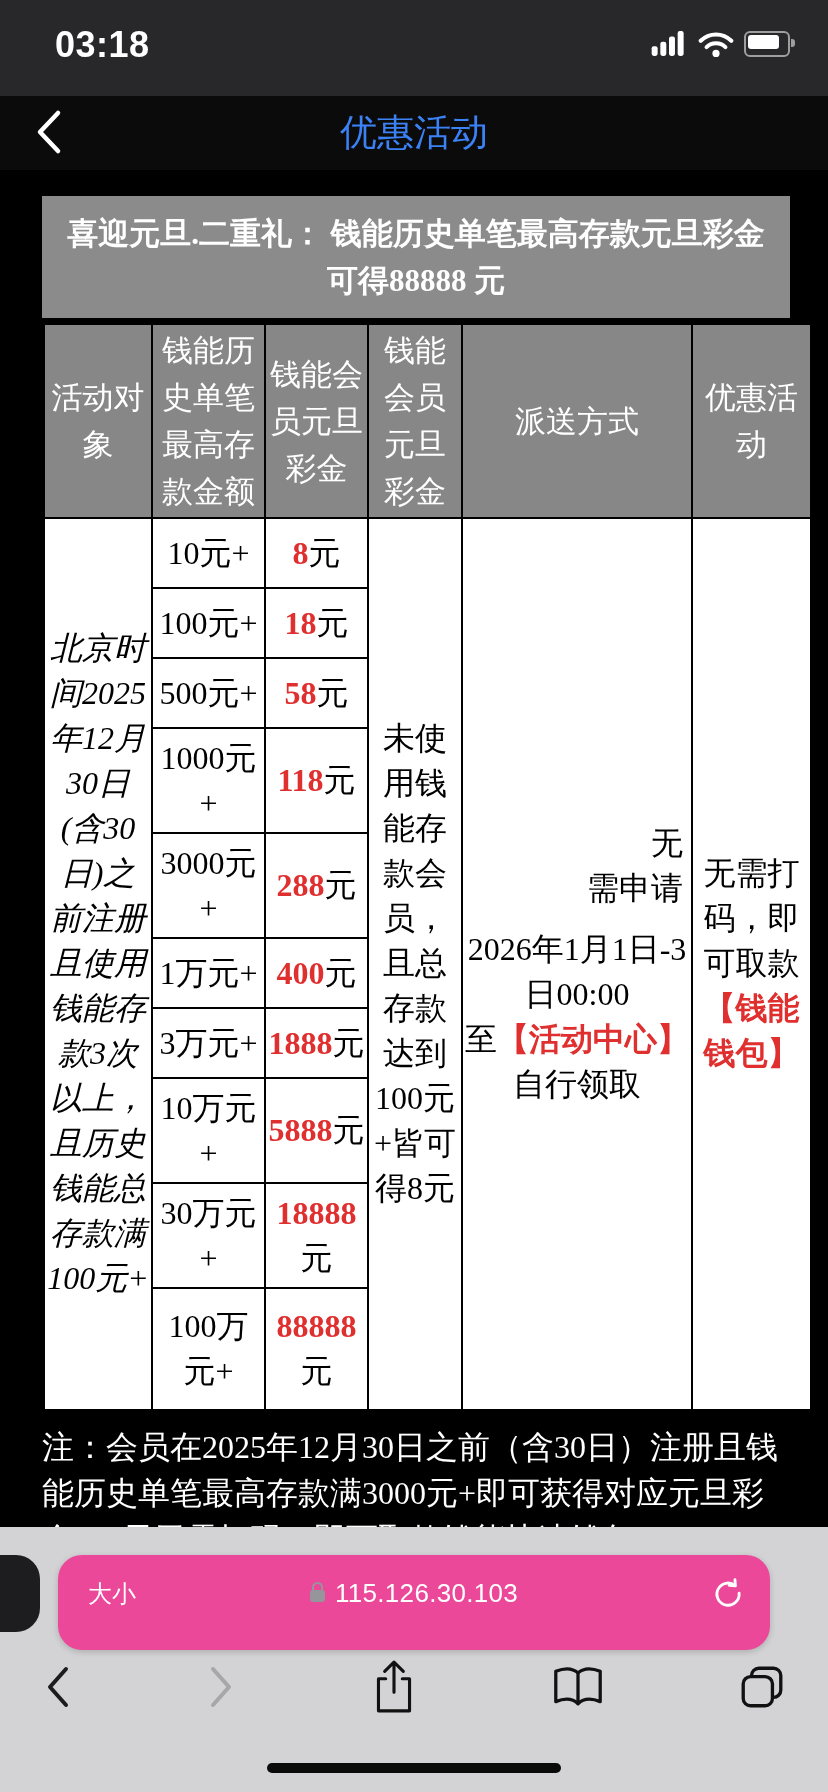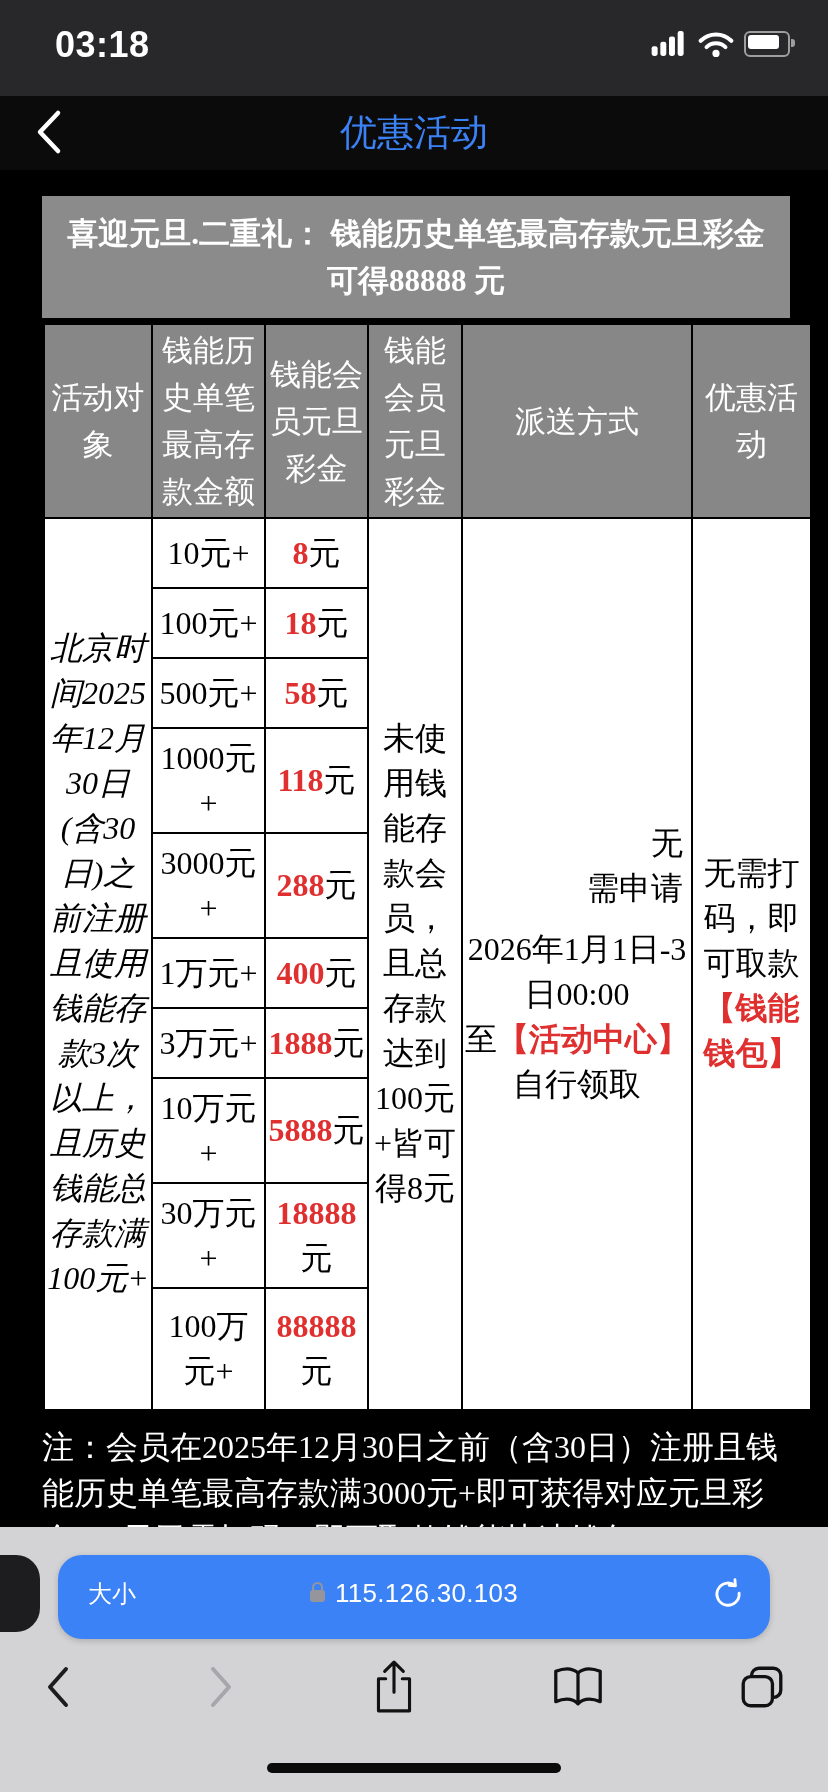--- a/index.html
+++ b/index.html
@@ -39,21 +39,21 @@
   td.c5 .dl-b{white-space:pre-line;text-align:center;margin-top:16px;}
   td.c5 .dl-b span{white-space:pre-line;}
   td.c5 .dl-c{}
   td.c4{line-height:46px;}
   td.c1{line-height:47px;font-style:italic;}
   .note{margin:12px 38px 0 42px;color:#fff;font-size:32px;line-height:46px;text-align:left;}
 
   
   .bottom-chrome{position:absolute;left:0;top:1527px;width:828px;height:265px;background:#d3d3d5;z-index:10;}
   .pill-edge{position:absolute;left:-30px;top:28px;width:70px;height:77px;border-radius:24px;background:#1d1d1f;}
-  .url-pill{position:absolute;left:58px;top:28px;width:712px;height:84px;border-radius:24px;background:#3b82f6;
+  .url-pill{position:absolute;left:58px;top:28px;width:712px;height:95px;border-radius:24px;background:#ec4899;
             box-shadow:0 2px 6px rgba(0,0,0,.18);}
   .size-btn{position:absolute;left:30px;top:0;height:77px;display:flex;align-items:center;
             color:#fff;font-size:24px;}
   .url-center{position:absolute;left:0;right:0;top:0;height:77px;display:flex;align-items:center;
               justify-content:center;gap:10px;}
   .url-text{color:#fff;font-size:26px;letter-spacing:.3px;}
   .lock{position:relative;width:15px;height:12px;background:#95959b;border-radius:3px;margin-top:5px;}
   .lock:before{content:"";position:absolute;top:-8px;left:2px;width:7px;height:9px;
                border:2.5px solid #95959b;border-bottom:none;border-radius:6px 6px 0 0;}
   .reload{position:absolute;right:20px;top:0;height:77px;display:flex;align-items:center;background:none;border:none;}

